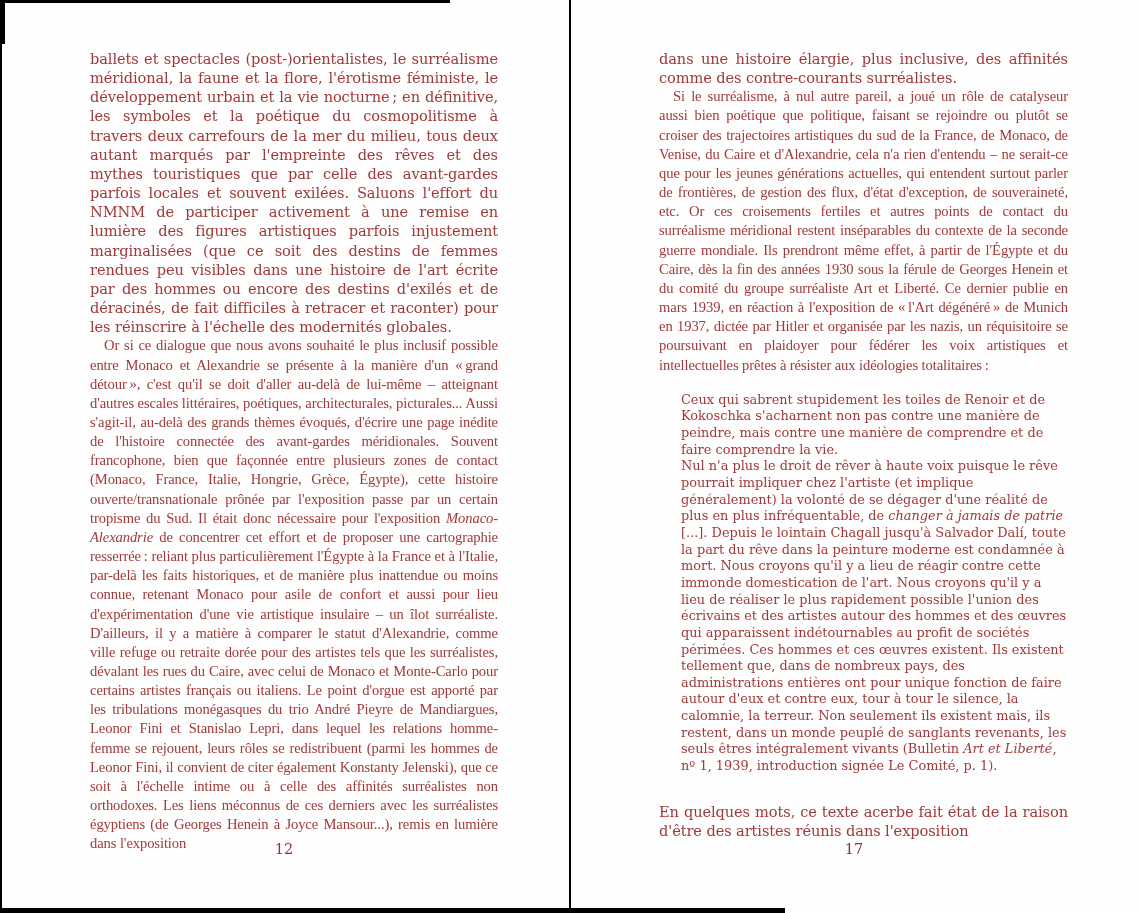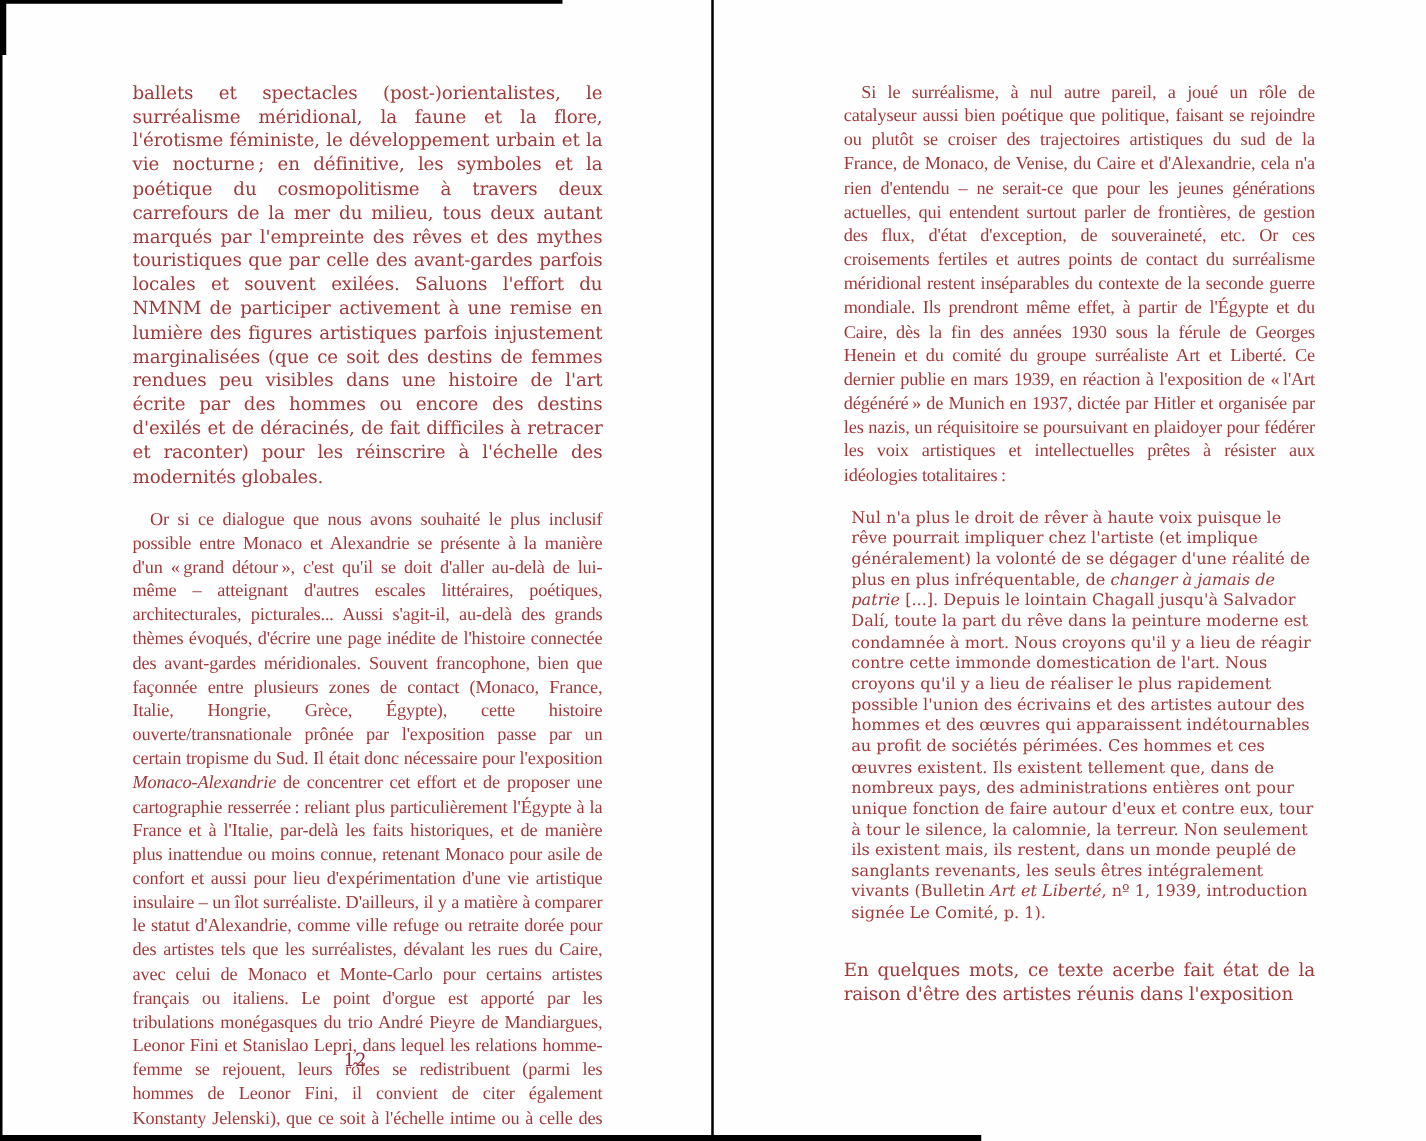--- a/index.html
+++ b/index.html
@@ -22,21 +22,21 @@
   .text-block {
     position: absolute;
     top: 49px;
     font-size: 14.6px;
     line-height: 19.15px;
     text-align: justify;
     letter-spacing: -0.1px;
   }
   .text-block.left  { left: 90px;  width: 408px; }
   .text-block.right { left: 659px; width: 409px; }
-  .para { margin: 16px; text-align: justify; }
+  .para { margin: 0; text-align: justify; }
   .para.indent { text-indent: 14px; font-family: Liberation Serif, serif; }
   .para.quote {
     font-size: 12.9px;
     line-height: 16.65px;
     margin-left: 22px;
     text-align: left;
     letter-spacing: 0;
   }
   .para.gap-before { margin-top: 17px; }
   .para.gap-before-lg { margin-top: 27px; }
@@ -62,27 +62,30 @@
 <body>
 
 <div class="spread">
 
   <div class="text-block left">
       <p class="para"><span>ballets et spectacles (post-)orientalistes, le surréalisme méridional, la faune et la flore, l'érotisme féministe, le développement urbain et la vie nocturne ; en définitive, les symboles et la poétique du cosmopolitisme à travers deux carrefours de la mer du milieu, tous deux autant marqués par l'empreinte des rêves et des mythes touristiques que par celle des avant-gardes parfois locales et souvent exilées. Saluons l'effort du NMNM de participer activement à une remise en lumière des figures artistiques parfois injustement marginalisées (que ce soit des destins de femmes rendues peu visibles dans une histoire de l'art écrite par des hommes ou encore des destins d'exilés et de déracinés, de fait difficiles à retracer et raconter) pour les réinscrire à l'échelle des modernités globales.</span></p>
       <p class="para indent"><span>Or si ce dialogue que nous avons souhaité le plus inclusif possible entre Monaco et Alexandrie se présente à la manière d'un « grand détour », c'est qu'il se doit d'aller au-delà de lui-même – atteignant d'autres escales littéraires, poétiques, architecturales, picturales... Aussi s'agit-il, au-delà des grands thèmes évoqués, d'écrire une page inédite de l'histoire connectée des avant-gardes méridionales. Souvent francophone, bien que façonnée entre plusieurs zones de contact (Monaco, France, Italie, Hongrie, Grèce, Égypte), cette histoire ouverte/transnationale prônée par l'exposition passe par un certain tropisme du Sud. Il était donc nécessaire pour l'exposition </span><span class="it">Monaco-Alexandrie</span><span> de concentrer cet effort et de proposer une cartographie resserrée : reliant plus particulièrement l'Égypte à la France et à l'Italie, par-delà les faits historiques, et de manière plus inattendue ou moins connue, retenant Monaco pour asile de confort et aussi pour lieu d'expérimentation d'une vie artistique insulaire – un îlot surréaliste. D'ailleurs, il y a matière à comparer le statut d'Alexandrie, comme ville refuge ou retraite dorée pour des artistes tels que les surréalistes, dévalant les rues du Caire, avec celui de Monaco et Monte-Carlo pour certains artistes français ou italiens. Le point d'orgue est apporté par les tribulations monégasques du trio André Pieyre de Mandiargues, Leonor Fini et Stanislao Lepri, dans lequel les relations homme-femme se rejouent, leurs rôles se redistribuent (parmi les hommes de Leonor Fini, il convient de citer également Konstanty Jelenski), que ce soit à l'échelle intime ou à celle des affinités surréalistes non orthodoxes. Les liens méconnus de ces derniers avec les surréalistes égyptiens (de Georges Henein à Joyce Mansour...), remis en lumière dans l'exposition </span></p>
     </div>
 
   <div class="text-block right">
+      <p class="para"><span>dans une histoire élargie, plus inclusive, des affinités comme des contre-courants surréalistes.</span></p>
       <p class="para indent"><span>Si le surréalisme, à nul autre pareil, a joué un rôle de catalyseur aussi bien poétique que politique, faisant se rejoindre ou plutôt se croiser des trajectoires artistiques du sud de la France, de Monaco, de Venise, du Caire et d'Alexandrie, cela n'a rien d'entendu – ne serait-ce que pour les jeunes générations actuelles, qui entendent surtout parler de frontières, de gestion des flux, d'état d'exception, de souveraineté, etc. Or ces croisements fertiles et autres points de contact du surréalisme méridional restent inséparables du contexte de la seconde guerre mondiale. Ils prendront même effet, à partir de l'Égypte et du Caire, dès la fin des années 1930 sous la férule de Georges Henein et du comité du groupe surréaliste Art et Liberté. Ce dernier publie en mars 1939, en réaction à l'exposition de « l'Art dégénéré » de Munich en 1937, dictée par Hitler et organisée par les nazis, un réquisitoire se poursuivant en plaidoyer pour fédérer les voix artistiques et intellectuelles prêtes à résister aux idéologies totalitaires :</span></p>
+      <p class="para quote gap-before"><span>Ceux qui sabrent stupidement les toiles de Renoir et de Kokoschka s'acharnent non pas contre une manière de peindre, mais contre une manière de comprendre et de faire comprendre la vie.</span></p>
       <p class="para quote"><span>Nul n'a plus le droit de rêver à haute voix puisque le rêve pourrait impliquer chez l'artiste (et implique généralement) la volonté de se dégager d'une réalité de plus en plus infréquentable, de </span><span class="it">changer à jamais de patrie</span><span> [...]. Depuis le lointain Chagall jusqu'à Salvador Dalí, toute la part du rêve dans la peinture moderne est condamnée à mort. Nous croyons qu'il y a lieu de réagir contre cette immonde domestication de l'art. Nous croyons qu'il y a lieu de réaliser le plus rapidement possible l'union des écrivains et des artistes autour des hommes et des œuvres qui apparaissent indétournables au profit de sociétés périmées. Ces hommes et ces œuvres existent. Ils existent tellement que, dans de nombreux pays, des administrations entières ont pour unique fonction de faire autour d'eux et contre eux, tour à tour le silence, la calomnie, la terreur. Non seulement ils existent mais, ils restent, dans un monde peuplé de sanglants revenants, les seuls êtres intégralement vivants (Bulletin </span><span class="it">Art et Liberté</span><span>, nº 1, 1939, introduction signée Le Comité, p. 1).</span></p>
       <p class="para gap-before-lg"><span>En quelques mots, ce texte acerbe fait état de la raison d'être des artistes réunis dans l'exposition </span></p>
     </div>
 
   <div class="folio left">12</div>
 
+  <div class="folio right">17</div>
 
   <div class="mark mark-top-line"></div>
   <div class="mark mark-corner-tab"></div>
   <div class="mark mark-left-line"></div>
   <div class="mark mark-divider"></div>
   <div class="mark mark-bottom-bar"></div>
 
 </div>
 
 </body></html>

